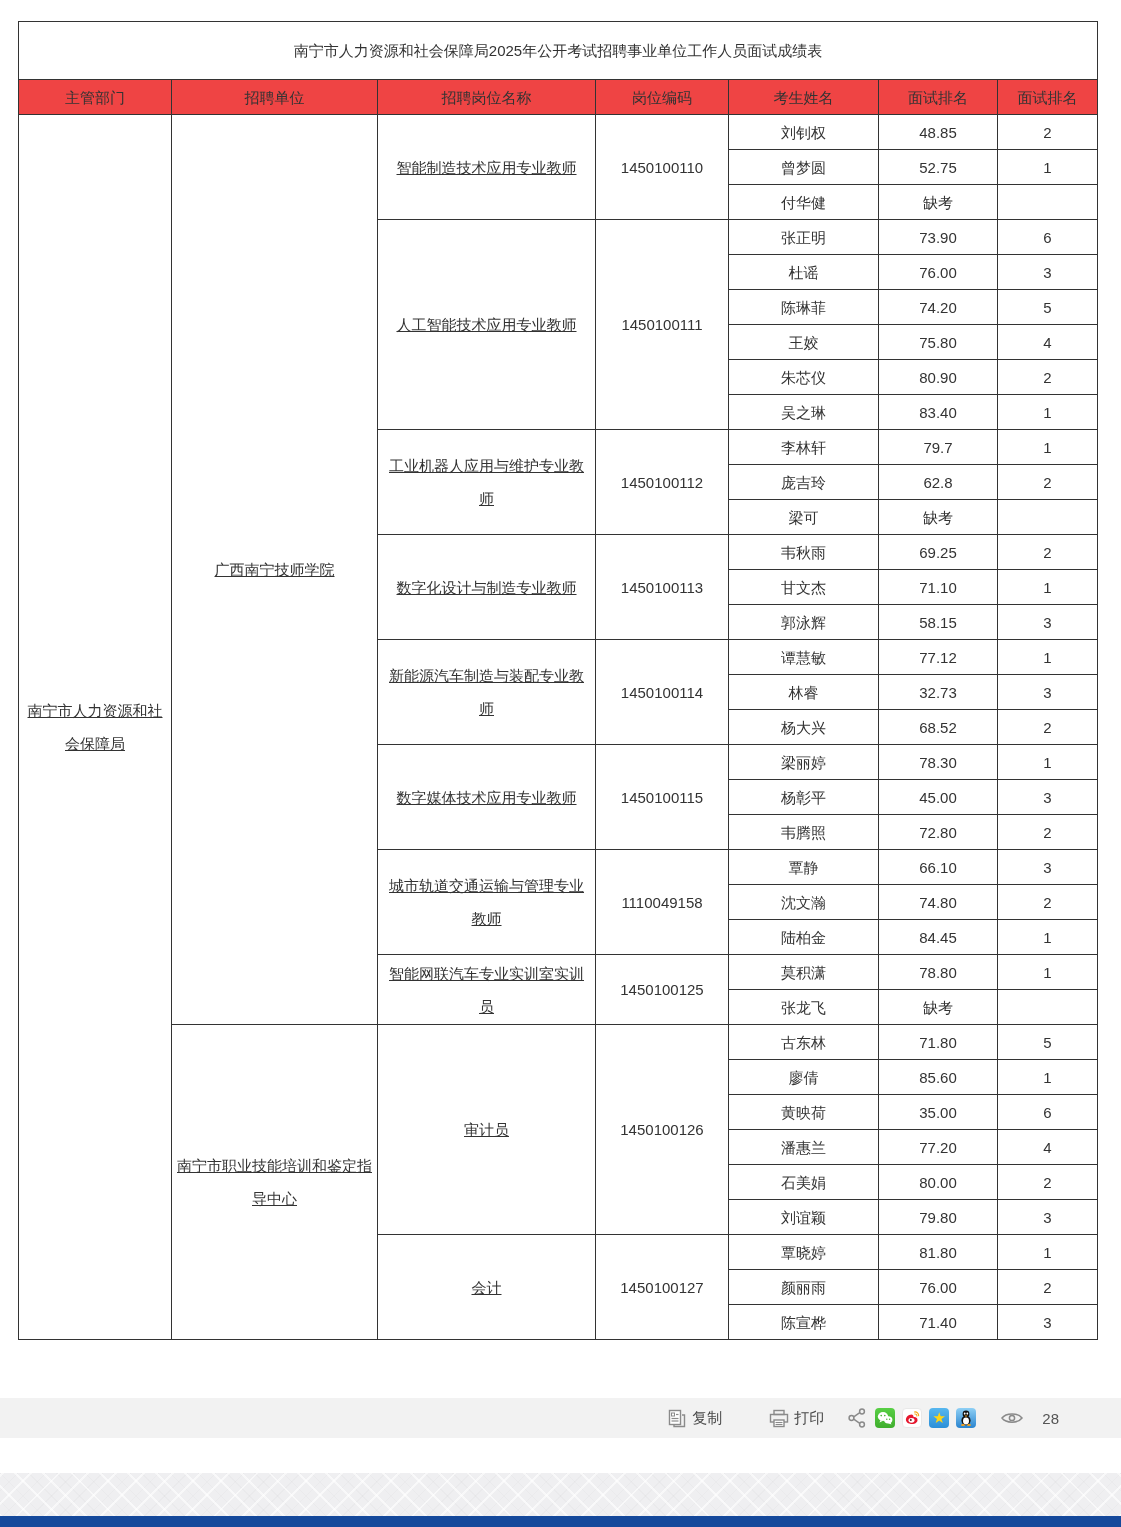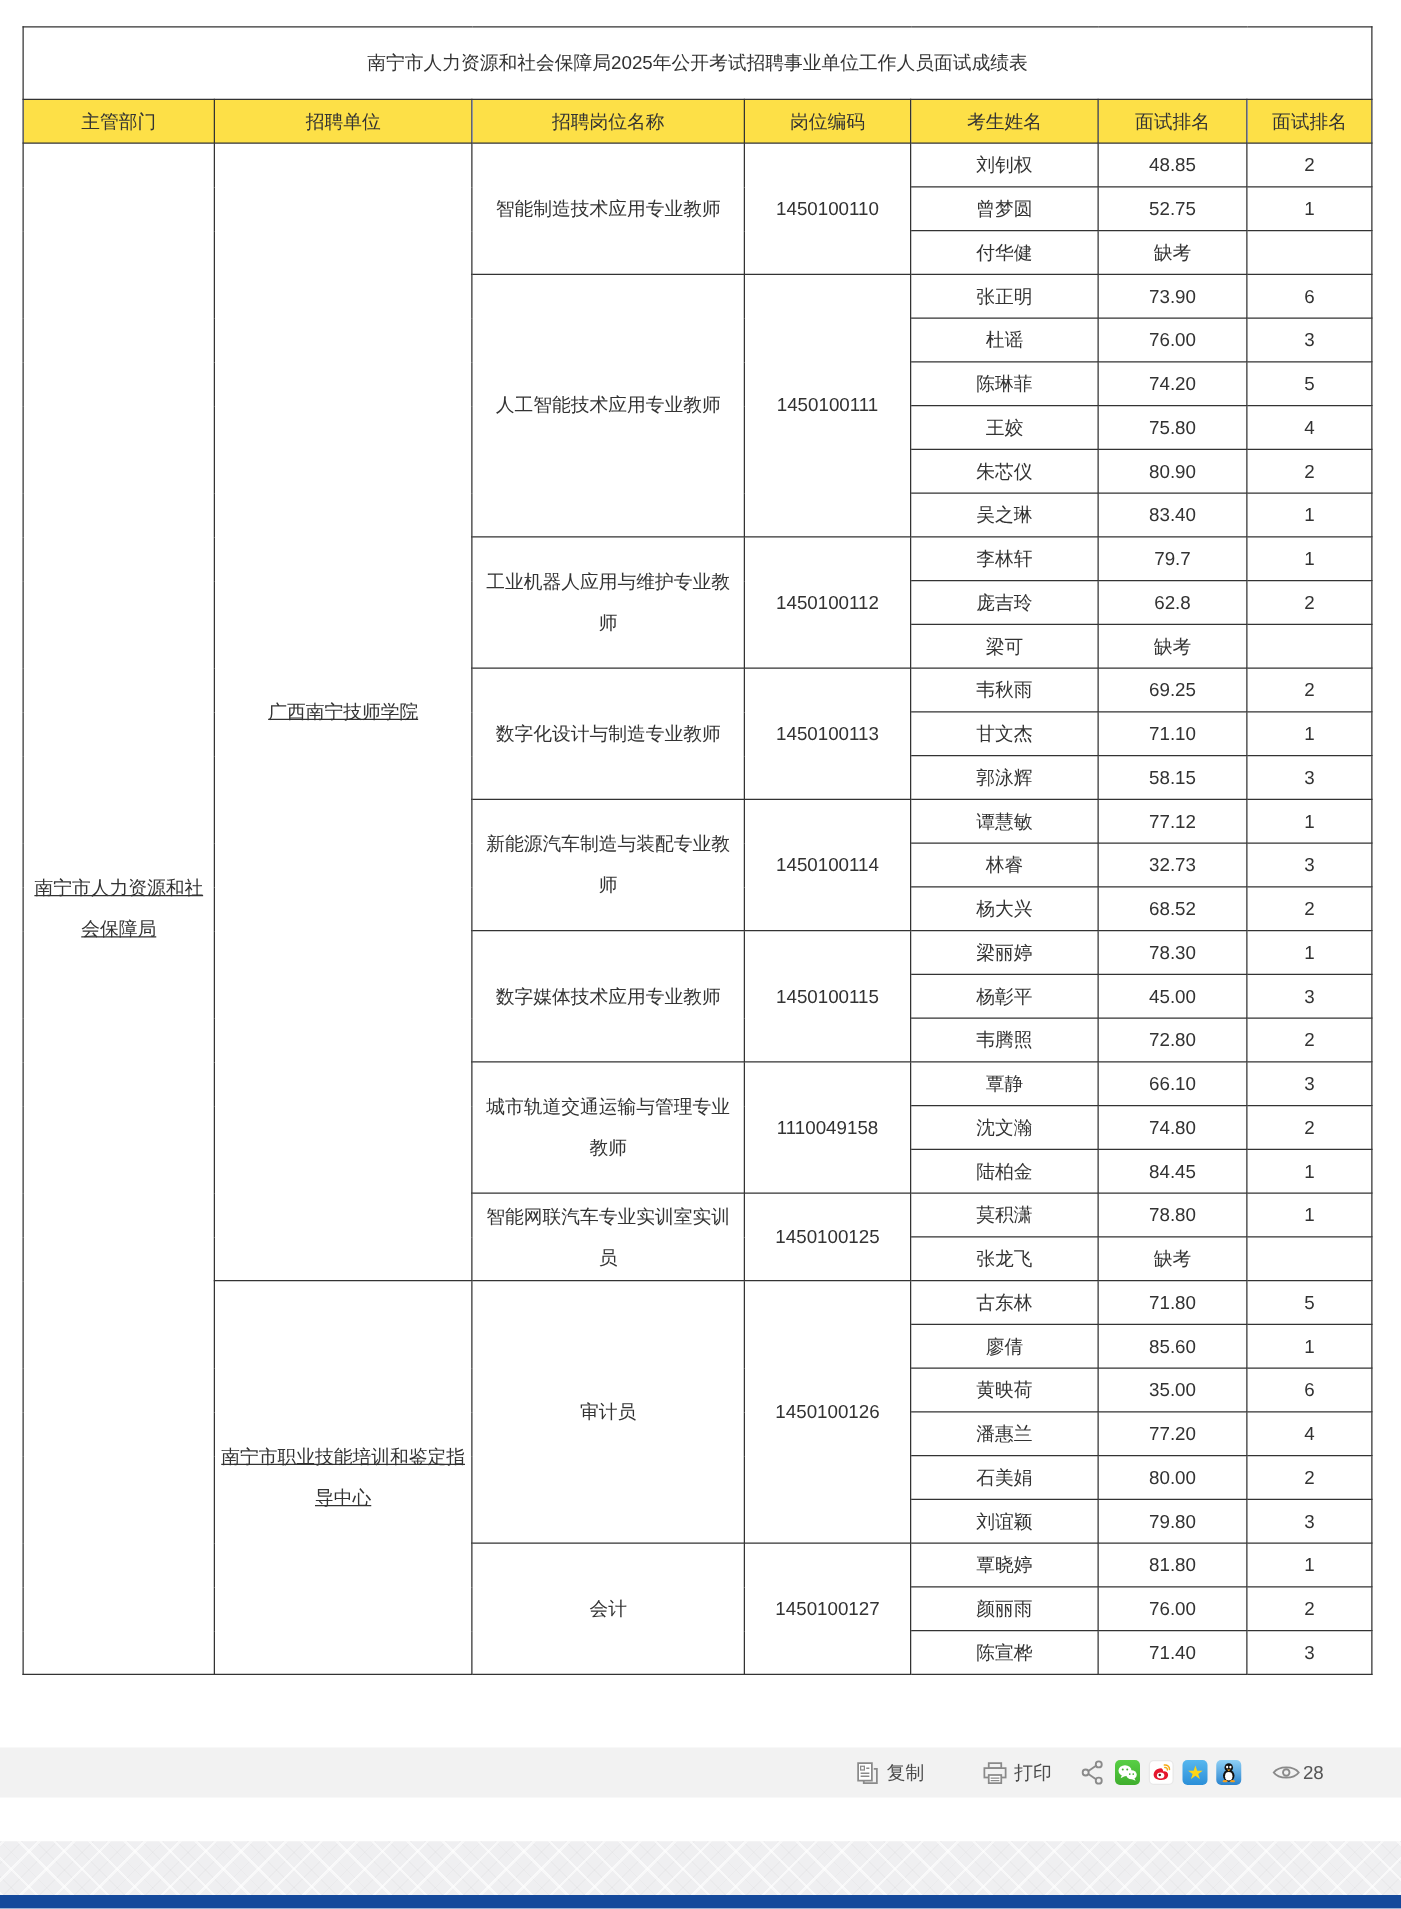--- a/index.html
+++ b/index.html
@@ -11,41 +11,41 @@
   table.score-table {
     position:absolute; left:18px; top:21px; width:1079px;
     border-collapse:collapse; table-layout:fixed;
   }
   .score-table td, .score-table th {
     border:1px solid #333; text-align:center; vertical-align:middle;
     font-size:15px; font-weight:normal; line-height:33px; padding:0 5px;
     overflow:hidden; word-break:break-all;
   }
   .title-cell { height:58px; font-size:16px; line-height:24px; border-bottom:1px solid #333;margin-left:40px; }
-  .header-row th { height:35px; background:#fde047; }
+  .header-row th { height:35px; background:#ef4444; }
   .candidate-row td { height:35px; }
-  .position-cell { line-height:33px; }
+  .position-cell { line-height:33px;text-decoration:underline; }
   .department-cell, .unit-cell { line-height:36px;text-decoration:underline; }
 
   
   .toolbar {
     position:absolute; left:0; top:1398px; width:1121px; height:40px;
     background:#f2f2f2; display:flex; align-items:center;
     justify-content:flex-end; padding-right:62px; gap:24px;
   }
   .tool-btn { display:flex; align-items:center; gap:5px; cursor:pointer;padding-left:23px; }
   .tool-btn span { font-size:15px; color:#4a4a4a; }
   .share-row { display:flex; align-items:center; gap:7px; }
   .si { width:20px; height:20px; border-radius:4px; display:inline-flex;
         align-items:center; justify-content:center; }
   .si.wechat { background:linear-gradient(#58cf45,#3fae2d); }
   .si.weibo  { background:#fff; border:1px solid #e8e8e8; }
   .si.qzone  { background:linear-gradient(#57b7ef,#2b8fd8); color:#ffd515; font-size:15px; }
   .si.qq     { background:linear-gradient(#8fd0f5,#2a84cf); }
-  .views { display:flex; align-items:center; gap:1px; }
+  .views { display:flex; align-items:center; gap:18px; }
   .views span { font-size:15px; color:#555; }
 
   
   .pattern-band {
     position:absolute; left:0; top:1473px; width:1121px; height:43px;
     background-color:#efeff1;
     background-image:
       repeating-linear-gradient(45deg, rgba(255,255,255,.65) 0 2px, rgba(0,0,0,0) 2px 20px),
       repeating-linear-gradient(-45deg, rgba(255,255,255,.65) 0 2px, rgba(0,0,0,0) 2px 20px),
       repeating-linear-gradient(45deg, rgba(0,0,0,.02) 0 1px, rgba(0,0,0,0) 1px 10px),

